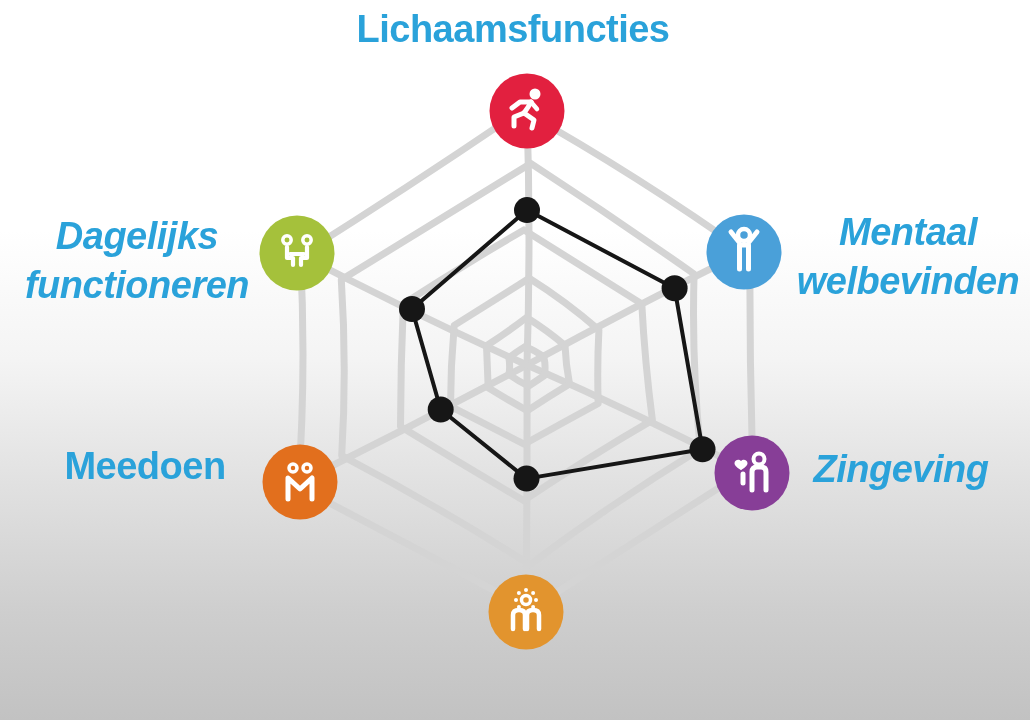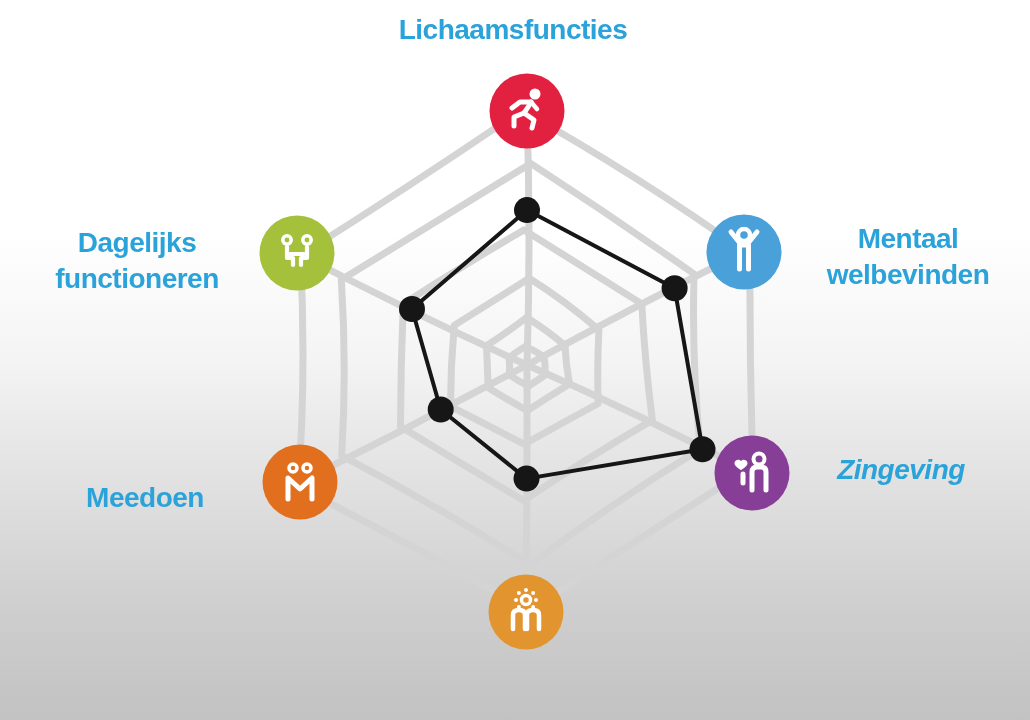--- a/index.html
+++ b/index.html
@@ -11,32 +11,32 @@
       #ffffff 0%, #ffffff 32%, #f4f4f4 50%,
       #e0e0e0 68%, #cecece 85%, #c2c2c2 100%);
     font-family:"Liberation Sans",sans-serif;
   }
   #radar-svg{position:absolute;left:0;top:0;}
   .lbl{
     position:absolute;
     transform:translate(-50%,-50%);
     color:#2aa2da;
     font-weight:700;
-    font-size:28px;
+    font-size:38px;
     line-height:1.3;
     letter-spacing:-0.5px;
     text-align:center;
     white-space:nowrap;
   }
-  .lbl.wrap{white-space:normal;}
+  .lbl.wrap{white-space:normal;font-style:italic;}
   #lbl0{left:513px;top:30px;}
   #lbl1{left:908px;top:257px;width:250px;}
   #lbl2{left:901px;top:470px;font-style:italic;}
   #lbl3{left:528px;top:677px;}
-  #lbl4{left:145px;top:498px;}
+  #lbl4{left:145px;top:467px;}
   #lbl5{left:137px;top:261px;width:260px;}
 </style>
 </head>
 <body>
 
 <div id="stage">
   <svg id="radar-svg" width="1030" height="720" viewBox="0 0 1030 720">
       <g stroke="#d4d4d4" stroke-width="7" fill="none" stroke-linecap="round" stroke-linejoin="round">
         <path d="M 527 365 Q 531 238 527 111"></path>
         <path d="M 527 365 Q 634.4 306.3 744 252"></path>

